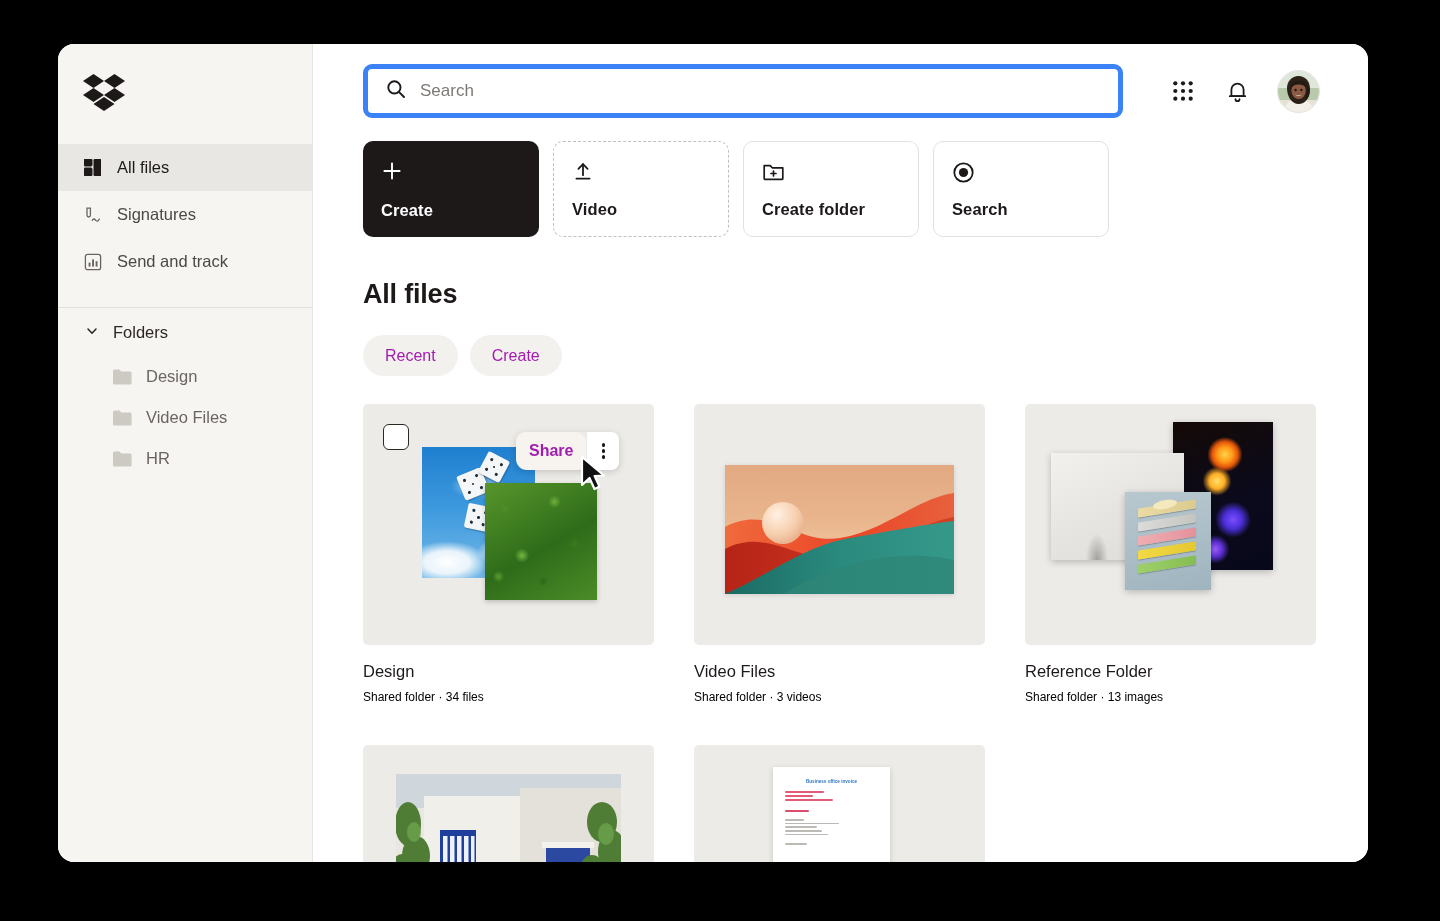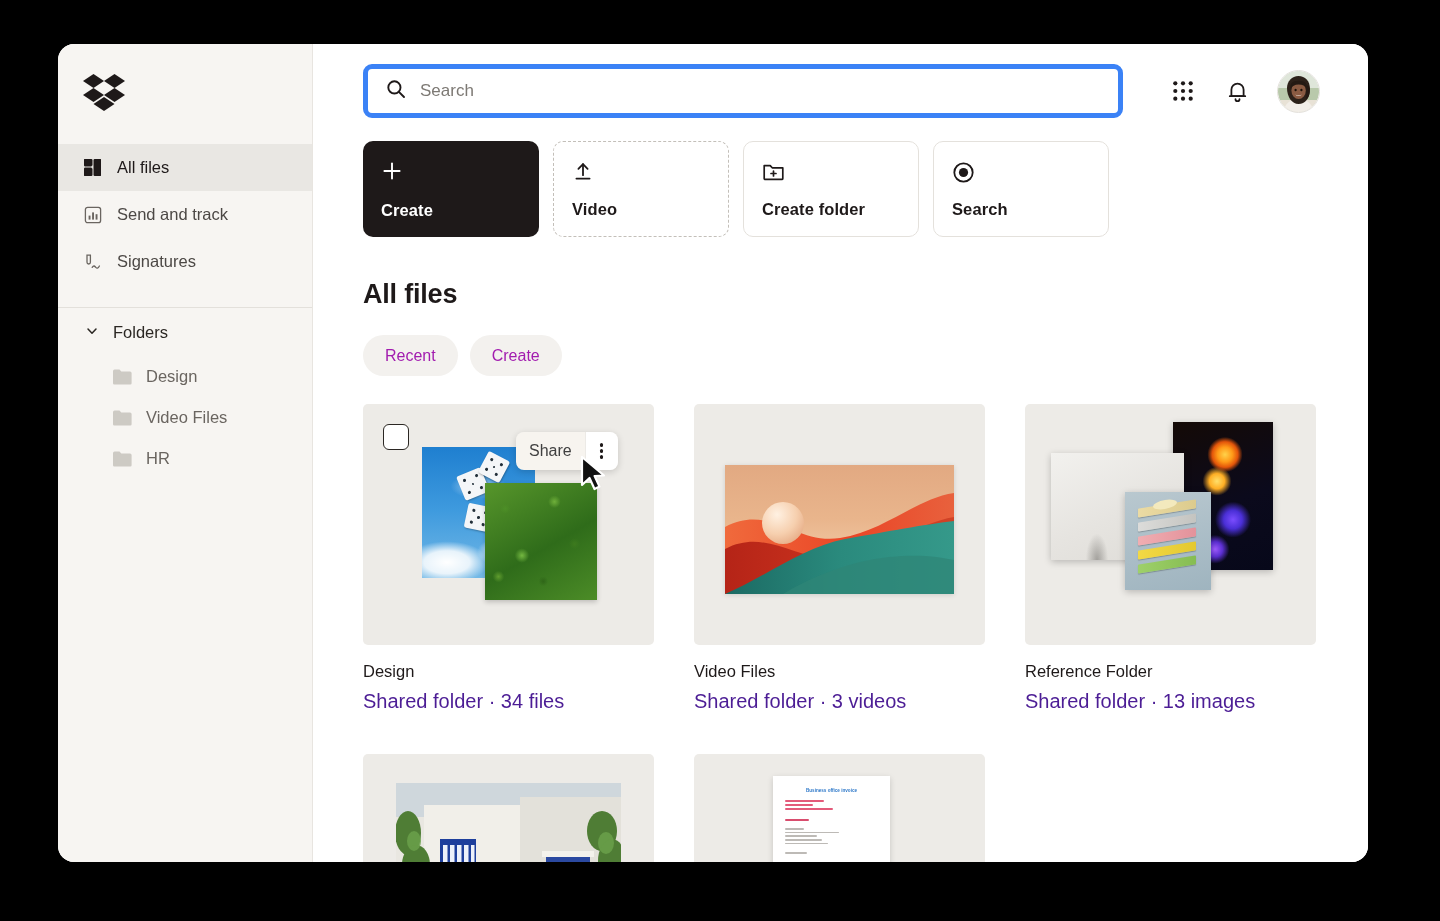--- a/index.html
+++ b/index.html
@@ -151,21 +151,21 @@
   }
   .card { width: 291px; cursor: pointer; position: relative; }
   .thumb {
     width: 291px; height: 241px;
     background: #edebe7;
     border-radius: 5px;
     position: relative;
     overflow: hidden;
   }
   .card-name { font-size: 16.5px; color: #1e1919; margin-top: 17px; }
-  .card-meta { font-size: 20px; color: #4c1d95; margin-top: 9px; }
+  .card-meta { font-size: 12px; color: #000000; margin-top: 9px; }
 
   
   .chk {
     position: absolute; left: 20px; top: 20px;
     width: 26px; height: 26px;
     border: 1.8px solid #2b2723;
     border-radius: 6px;
     background: #fff;
     z-index: 6; cursor: pointer;
   }
@@ -177,22 +177,23 @@
     display: flex; align-items: stretch;
     border-radius: 8px;
     overflow: hidden;
     box-shadow: 0 2px 7px rgba(0,0,0,.16);
     z-index: 7;
   }
   .share-btn {
     background: #f7f4ef;
     padding: 0 13px;
     display: flex; align-items: center;
-    font-size: 16px; font-weight: normal; color: #404040;
+    font-size: 16px; font-weight: bold; color: #a21caf;
     cursor: pointer;
+    border-radius: 11px;
   }
   .dots-btn {
     background: #ffffff;
     width: 33px;
     display: flex; align-items: center; justify-content: center;
     border-left: 1px solid #eceae6;
     cursor: pointer;
   }
   .dot { width: 3.4px; height: 3.4px; background: #1e1919; border-radius: 50%; margin: 1.4px 0; }
   .cursor-arrow { position: absolute; left: 216px; top: 51px; z-index: 9; pointer-events: none; }
@@ -302,37 +303,37 @@
           <rect x="0" y="9" width="8" height="8" rx="1" fill="#1e1919"></rect>
           <rect x="10" y="0" width="7" height="17" rx="1" fill="#1e1919"></rect>
         </svg>
       </span>
       <span>All files</span>
     </div>
 
     <div class="nav-item">
       <span class="nav-ico">
         <svg width="18" height="18" viewBox="0 0 18 18" fill="none" stroke="#6a6560" stroke-width="1.3">
+          <path d="M3 2.2h3.4v7.1a1.7 1.7 0 0 1-3.4 0z"></path>
+          <path d="M8.2 14.4c1.6-2.6 2.6-1 3.6 0s2.2 1.3 3.6-1.4" stroke-linecap="round"></path>
+        </svg>
+      </span>
+      <span>Signatures</span>
+    </div>
+
+    <div class="nav-item">
+      <span class="nav-ico">
+        <svg width="18" height="18" viewBox="0 0 18 18" fill="none" stroke="#6a6560" stroke-width="1.3">
           <rect x="1.4" y="1.4" width="15.2" height="15.2" rx="2.2"></rect>
           <rect x="4.6" y="9.6" width="1.9" height="4" fill="#6a6560" stroke="none"></rect>
           <rect x="8.1" y="6.4" width="1.9" height="7.2" fill="#6a6560" stroke="none"></rect>
           <rect x="11.6" y="8.2" width="1.9" height="5.4" fill="#6a6560" stroke="none"></rect>
         </svg>
       </span>
       <span>Send and track</span>
-    </div>
-
-    <div class="nav-item">
-      <span class="nav-ico">
-        <svg width="18" height="18" viewBox="0 0 18 18" fill="none" stroke="#6a6560" stroke-width="1.3">
-          <path d="M3 2.2h3.4v7.1a1.7 1.7 0 0 1-3.4 0z"></path>
-          <path d="M8.2 14.4c1.6-2.6 2.6-1 3.6 0s2.2 1.3 3.6-1.4" stroke-linecap="round"></path>
-        </svg>
-      </span>
-      <span>Signatures</span>
     </div>
 
     <div class="nav-divider"></div>
 
     <div class="folders-head">
       <span>
         <svg width="14" height="14" viewBox="0 0 14 14" fill="none" stroke="#2b2723" stroke-width="1.5" stroke-linecap="round" stroke-linejoin="round">
           <polyline points="3,5 7,9.3 11,5"></polyline>
         </svg>
       </span>

